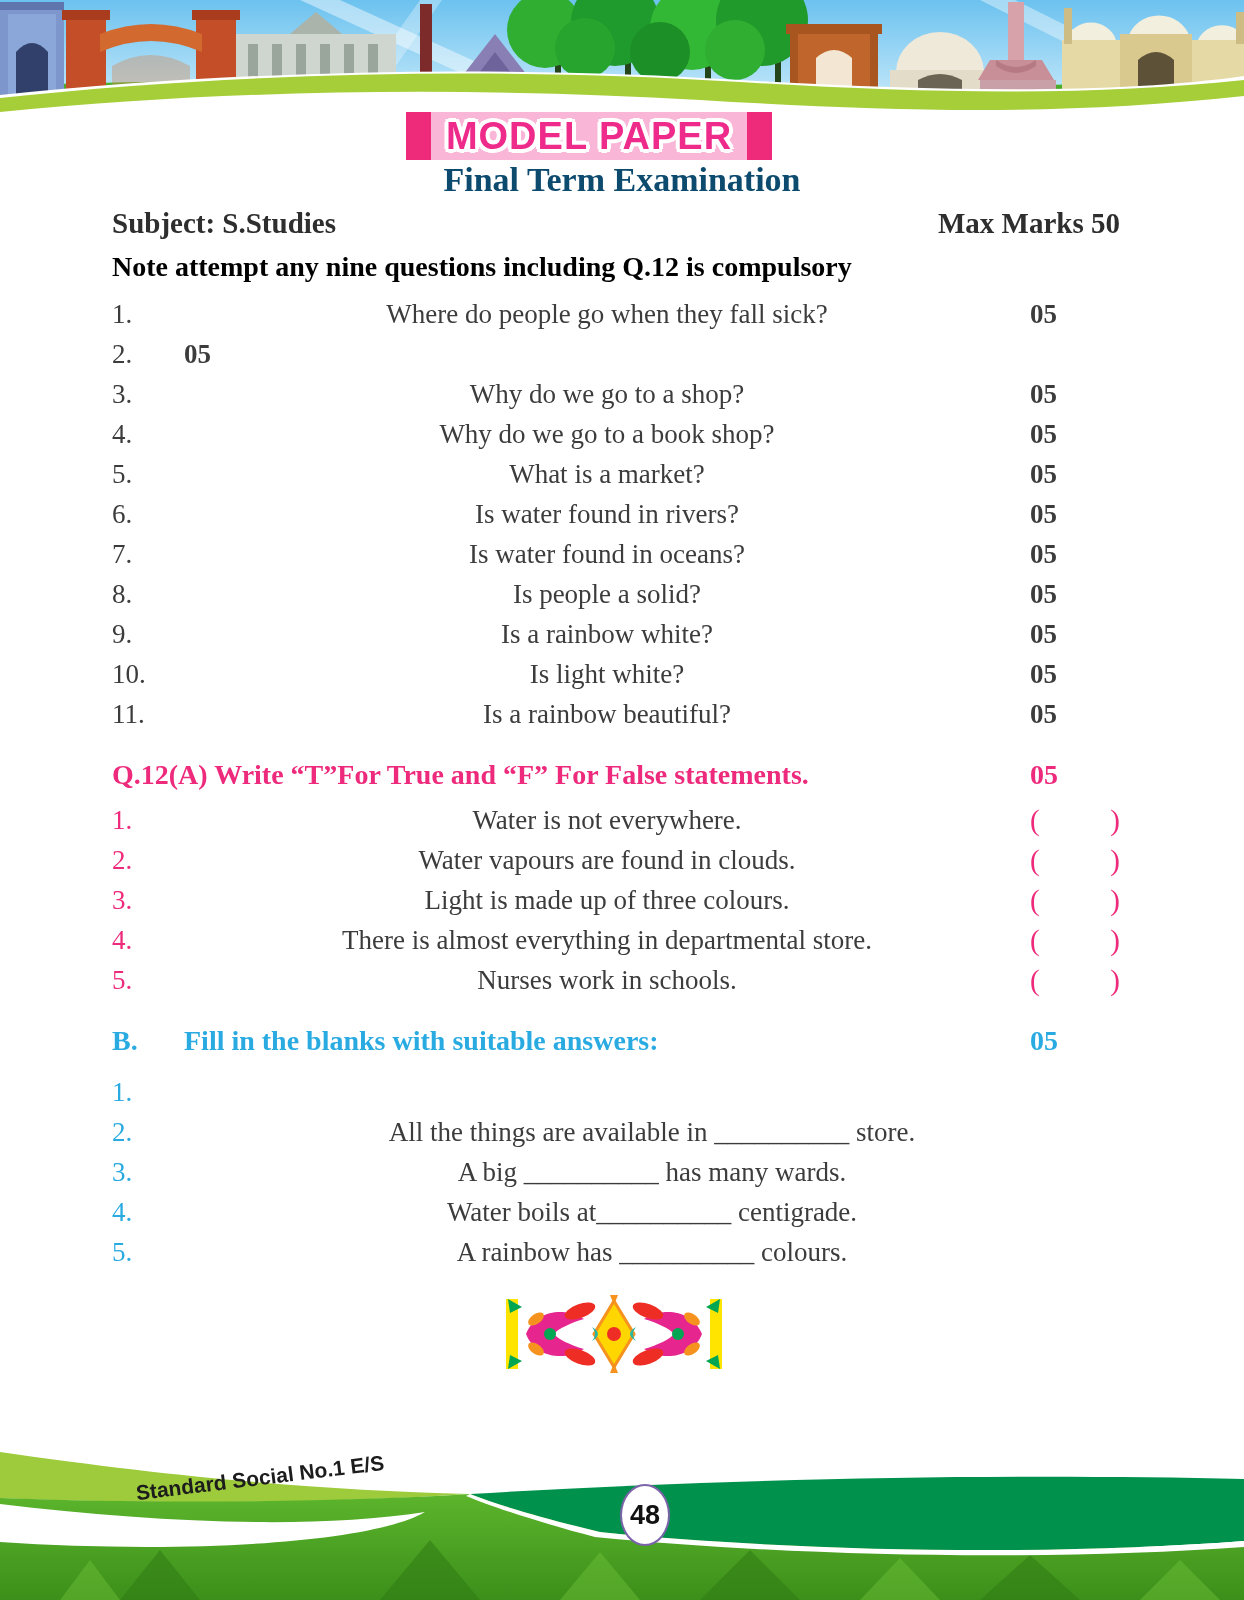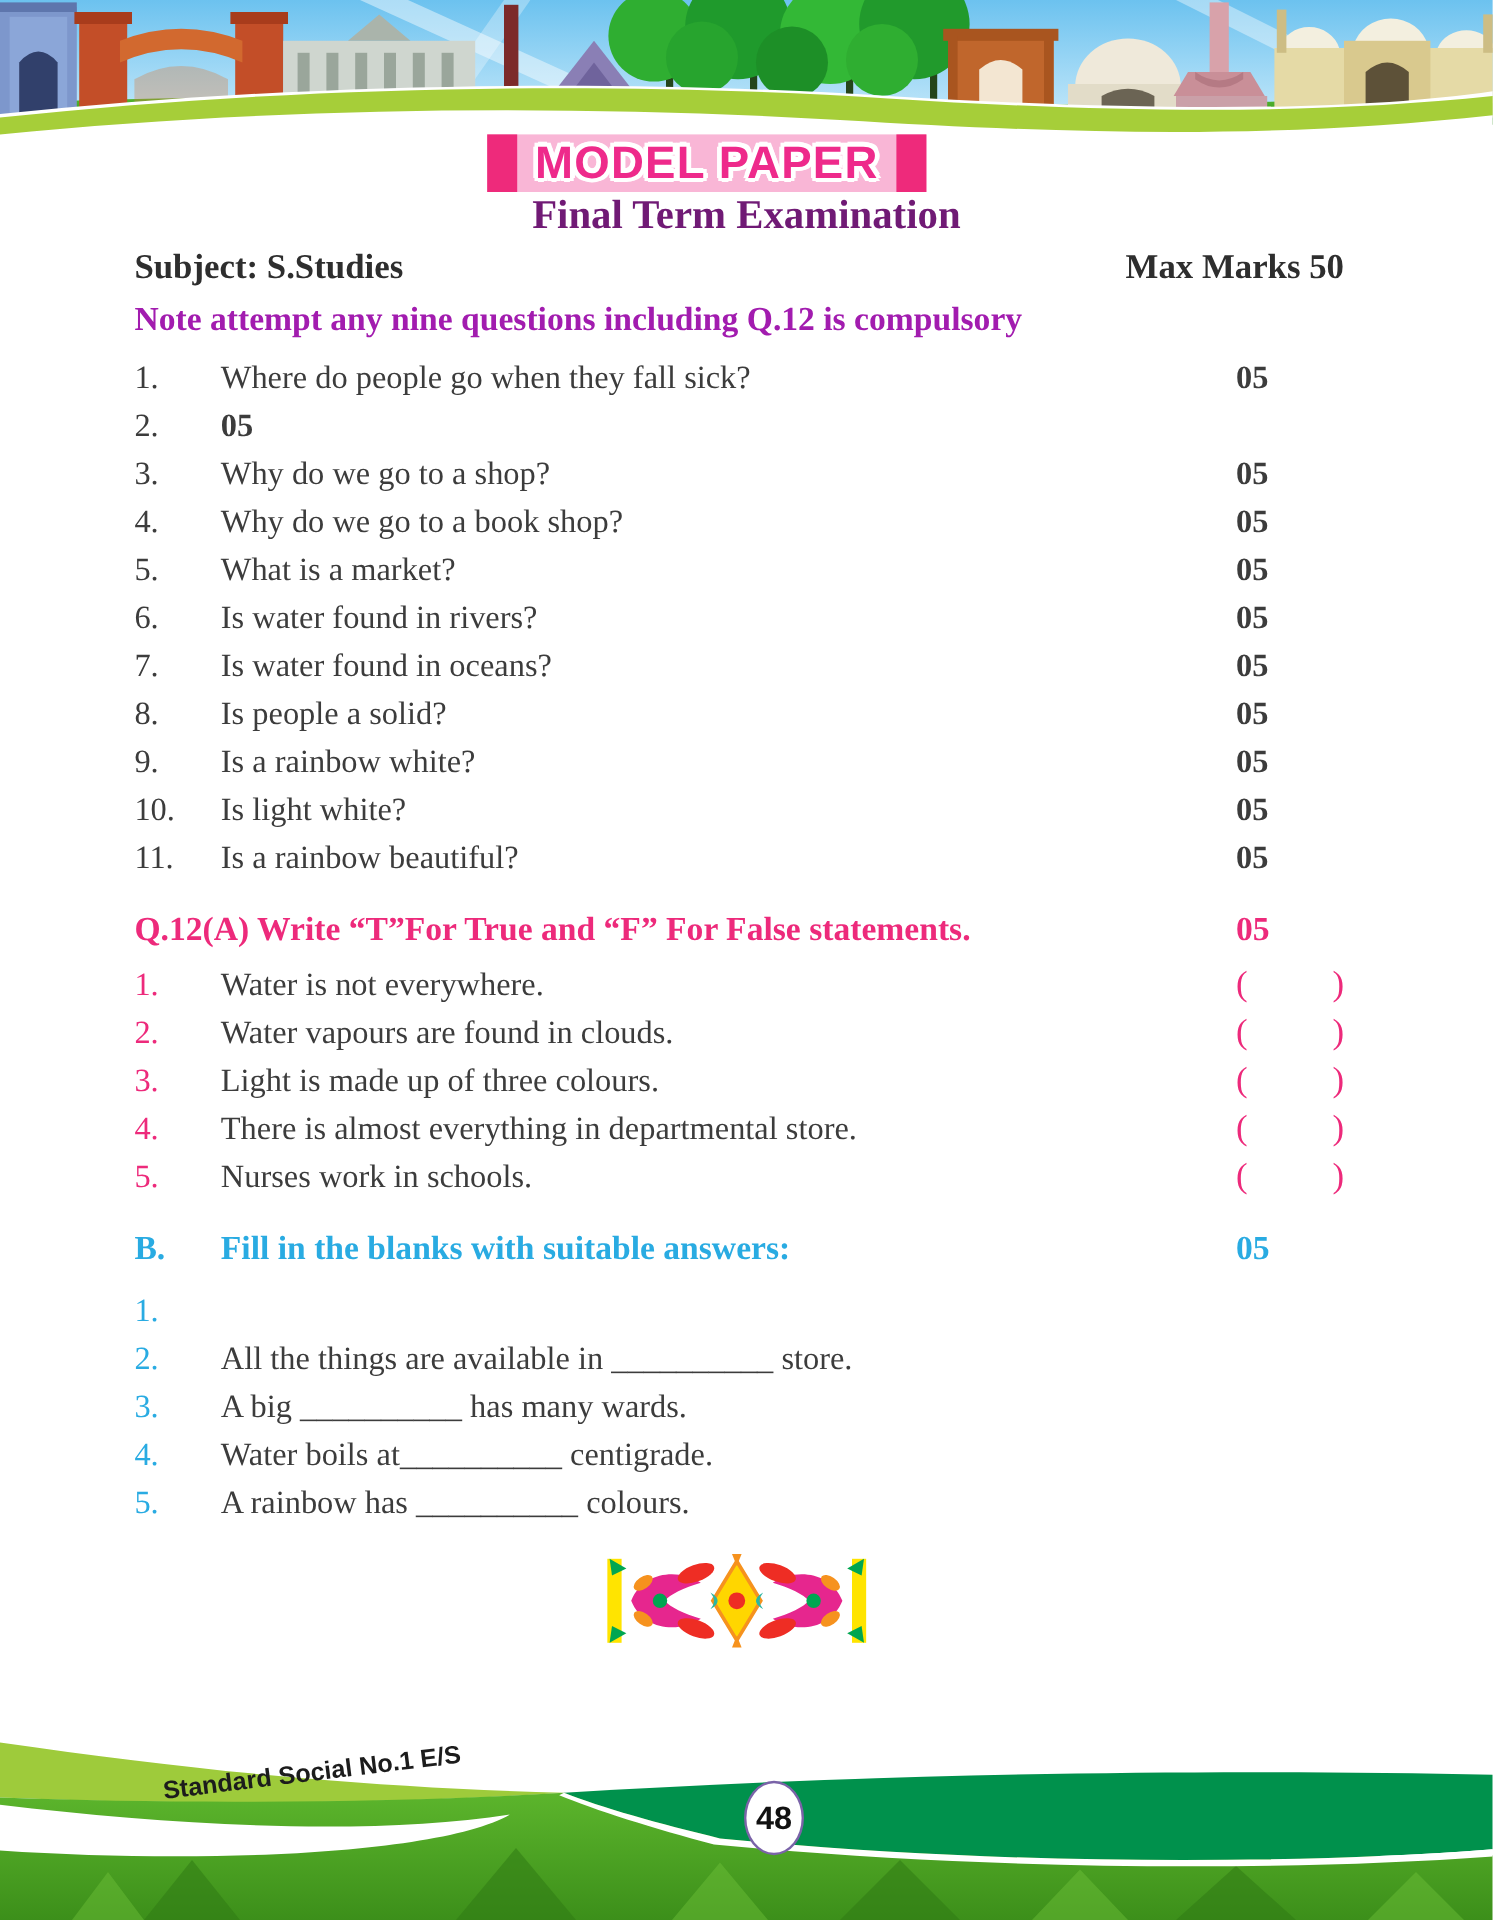--- a/index.html
+++ b/index.html
@@ -18,30 +18,30 @@
   #model-banner .endblock.left{left:0;}
   #model-banner .endblock.right{right:0;}
   #model-banner .title{
     font-family:"Liberation Sans","DejaVu Sans",sans-serif;
     font-weight:700;font-size:38px;letter-spacing:1px;color:#ee2a8b;
     text-shadow:-3px -3px 0 #fff,3px -3px 0 #fff,-3px 3px 0 #fff,3px 3px 0 #fff,
                 -4px 0 0 #fff,4px 0 0 #fff,0 -4px 0 #fff,0 4px 0 #fff;
   }
   
   #subtitle{position:absolute;top:161px;left:0;width:1244px;text-align:center;
-    font-size:34px;font-weight:700;color:#701a75;}
+    font-size:34px;font-weight:700;color:#0c4a6e;}
   #subject-row{position:absolute;top:207px;left:112px;width:1008px;display:flex;
     justify-content:space-between;font-size:29px;font-weight:700;color:#2e2e2e;gap:33px;}
   #note-line{position:absolute;top:251px;left:112px;width:1008px;
-    font-size:28px;font-weight:700;color:#a21caf;}
+    font-size:28px;font-weight:700;color:#000000;}
   
   .rows{position:absolute;left:112px;width:1008px;}
   .qrow{display:flex;align-items:center;height:40px;font-size:27px;}
   .qrow .num{width:72px;flex:0 0 72px;}
-  .qrow .text{flex:1;}
+  .qrow .text{flex:1;text-align:center;}
   .qrow .marks{width:90px;flex:0 0 90px;font-weight:700;}
   .qrow .parens{width:90px;flex:0 0 90px;display:flex;justify-content:space-between;
     color:#ed2a7b;font-size:29px;}
   #questions{top:294px;}
   #section-a{top:752px;}
   #section-b{top:1018px;}
   .sec-head{display:flex;align-items:center;height:46px;font-size:28px;font-weight:700;}
   .sec-head .htext{flex:1;}
   .sec-head .hnum{width:72px;flex:0 0 72px;}
   .sec-head .marks{width:90px;flex:0 0 90px;}

